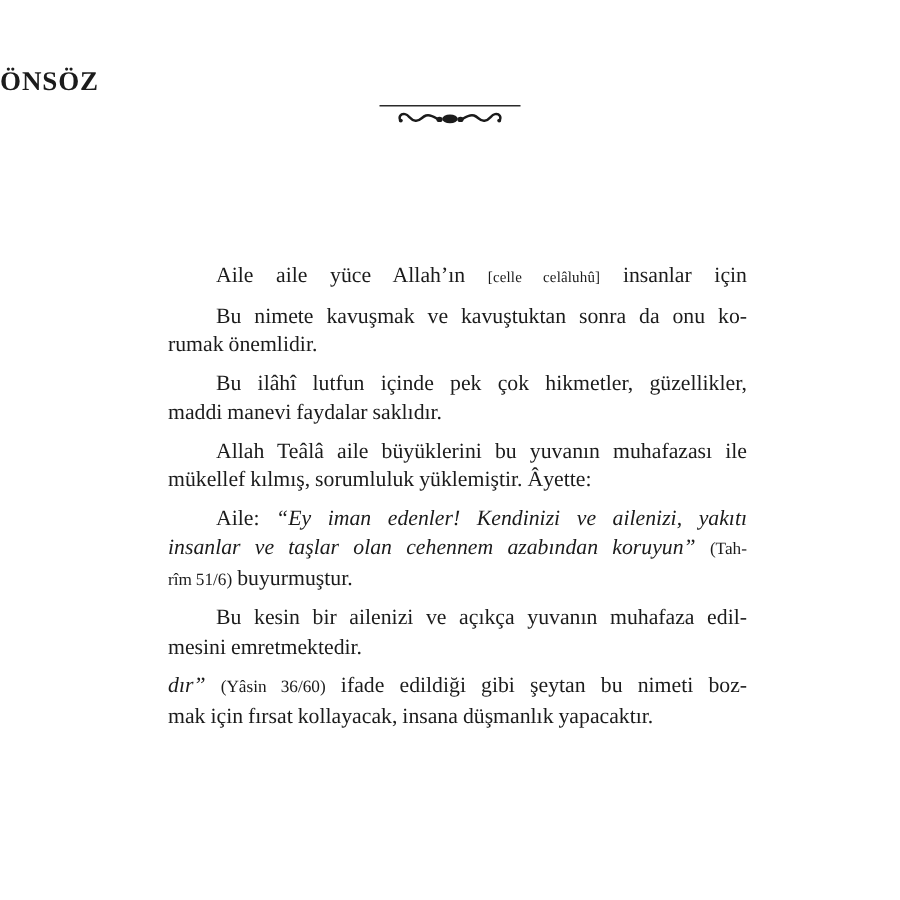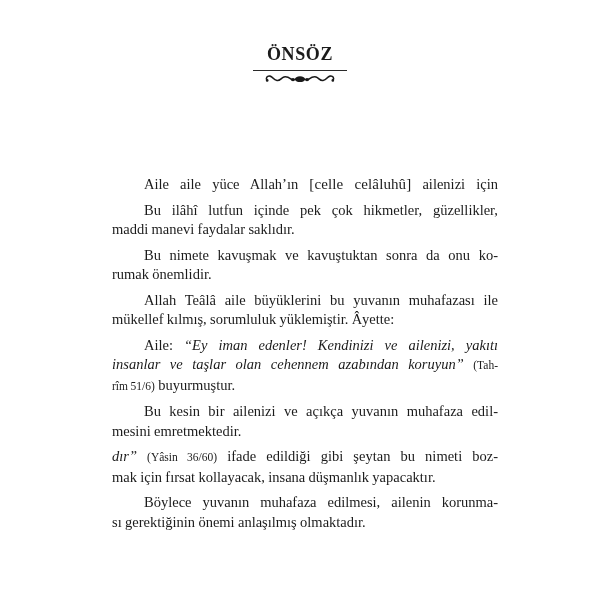--- a/index.html
+++ b/index.html
@@ -13,21 +13,21 @@
     color: #1b1b1b;
     font-family: "Liberation Serif", "DejaVu Serif", serif;
     overflow: hidden;
   }
 
   .page-title {
     position: absolute;
     top: 44px;
     left: 0;
     width: 100%;
-    text-align: center;
+    text-align: left;
     font-size: 18px;
     font-weight: 700;
     letter-spacing: 0.6px;
   }
 
   .title-rule {
     position: absolute;
     top: 70px;
     left: 50%;
     transform: translateX(-50%);
@@ -57,21 +57,21 @@
 
   .line {
     text-align: justify;
     text-align-last: justify;
     word-spacing: -0.3px;
   }
   .line.first { text-indent: 32px; }
   .line.last  { text-align-last: left; }
 
   .seg-italic  { font-style: italic; }
-  .seg-bracket { font-size: 15px; letter-spacing: 0.1px; }
+  .seg-bracket { font-size: 10px; letter-spacing: 0.1px; }
   .seg-ref     { font-size: 11.5px; margin-top: 27px; }
 </style>
 </head>
 <body>
 
 <div class="page">
 
   <h1 class="page-title">ÖNSÖZ</h1>
 
   <div class="title-rule"></div>
@@ -89,39 +89,39 @@
         <circle cx="3.2" cy="6.4" r="1.3"></circle>
         <circle cx="68.8" cy="6.4" r="1.3"></circle>
       </g>
     </svg>
   </div>
 
   <div class="body-text">
 
     <div class="para">
       <div class="line first">
-        <span>Aile aile yüce Allah’ın </span><span class="seg-bracket">[celle celâluhû]</span><span> ailenizi için</span>
+        <span>Aile aile yüce Allah’ın </span><span class="seg-bracket">[celle celâluhû]</span><span> insanlar için</span>
+      </div>
+    </div>
+
+    <div class="para">
+      <div class="line first">
+        <span>Bu nimete kavuşmak ve kavuştuktan sonra da onu ko-</span>
+      </div>
+      <div class="line last">
+        <span>rumak önemlidir.</span>
       </div>
     </div>
 
     <div class="para">
       <div class="line first">
         <span>Bu ilâhî lutfun içinde pek çok hikmetler, güzellikler,</span>
       </div>
       <div class="line last">
         <span>maddi manevi faydalar saklıdır.</span>
-      </div>
-    </div>
-
-    <div class="para">
-      <div class="line first">
-        <span>Bu nimete kavuşmak ve kavuştuktan sonra da onu ko-</span>
-      </div>
-      <div class="line last">
-        <span>rumak önemlidir.</span>
       </div>
     </div>
 
     <div class="para">
       <div class="line first">
         <span>Allah Teâlâ aile büyüklerini bu yuvanın muhafazası ile</span>
       </div>
       <div class="line last">
         <span>mükellef kılmış, sorumluluk yüklemiştir. Âyette:</span>
       </div>
@@ -150,23 +150,15 @@
 
     <div class="para">
       <div class="line">
         <span class="seg-italic">dır” </span><span class="seg-ref">(Yâsin 36/60)</span><span> ifade edildiği gibi şeytan bu nimeti boz-</span>
       </div>
       <div class="line last">
         <span>mak için fırsat kollayacak, insana düşmanlık yapacaktır.</span>
       </div>
     </div>
 
-    <div class="para">
-      <div class="line first">
-        <span>Böylece yuvanın muhafaza edilmesi, ailenin korunma-</span>
-      </div>
-      <div class="line last">
-        <span>sı gerektiğinin önemi anlaşılmış olmaktadır.</span>
-      </div>
-    </div>
 
   </div>
 </div>
 
 </body></html>

